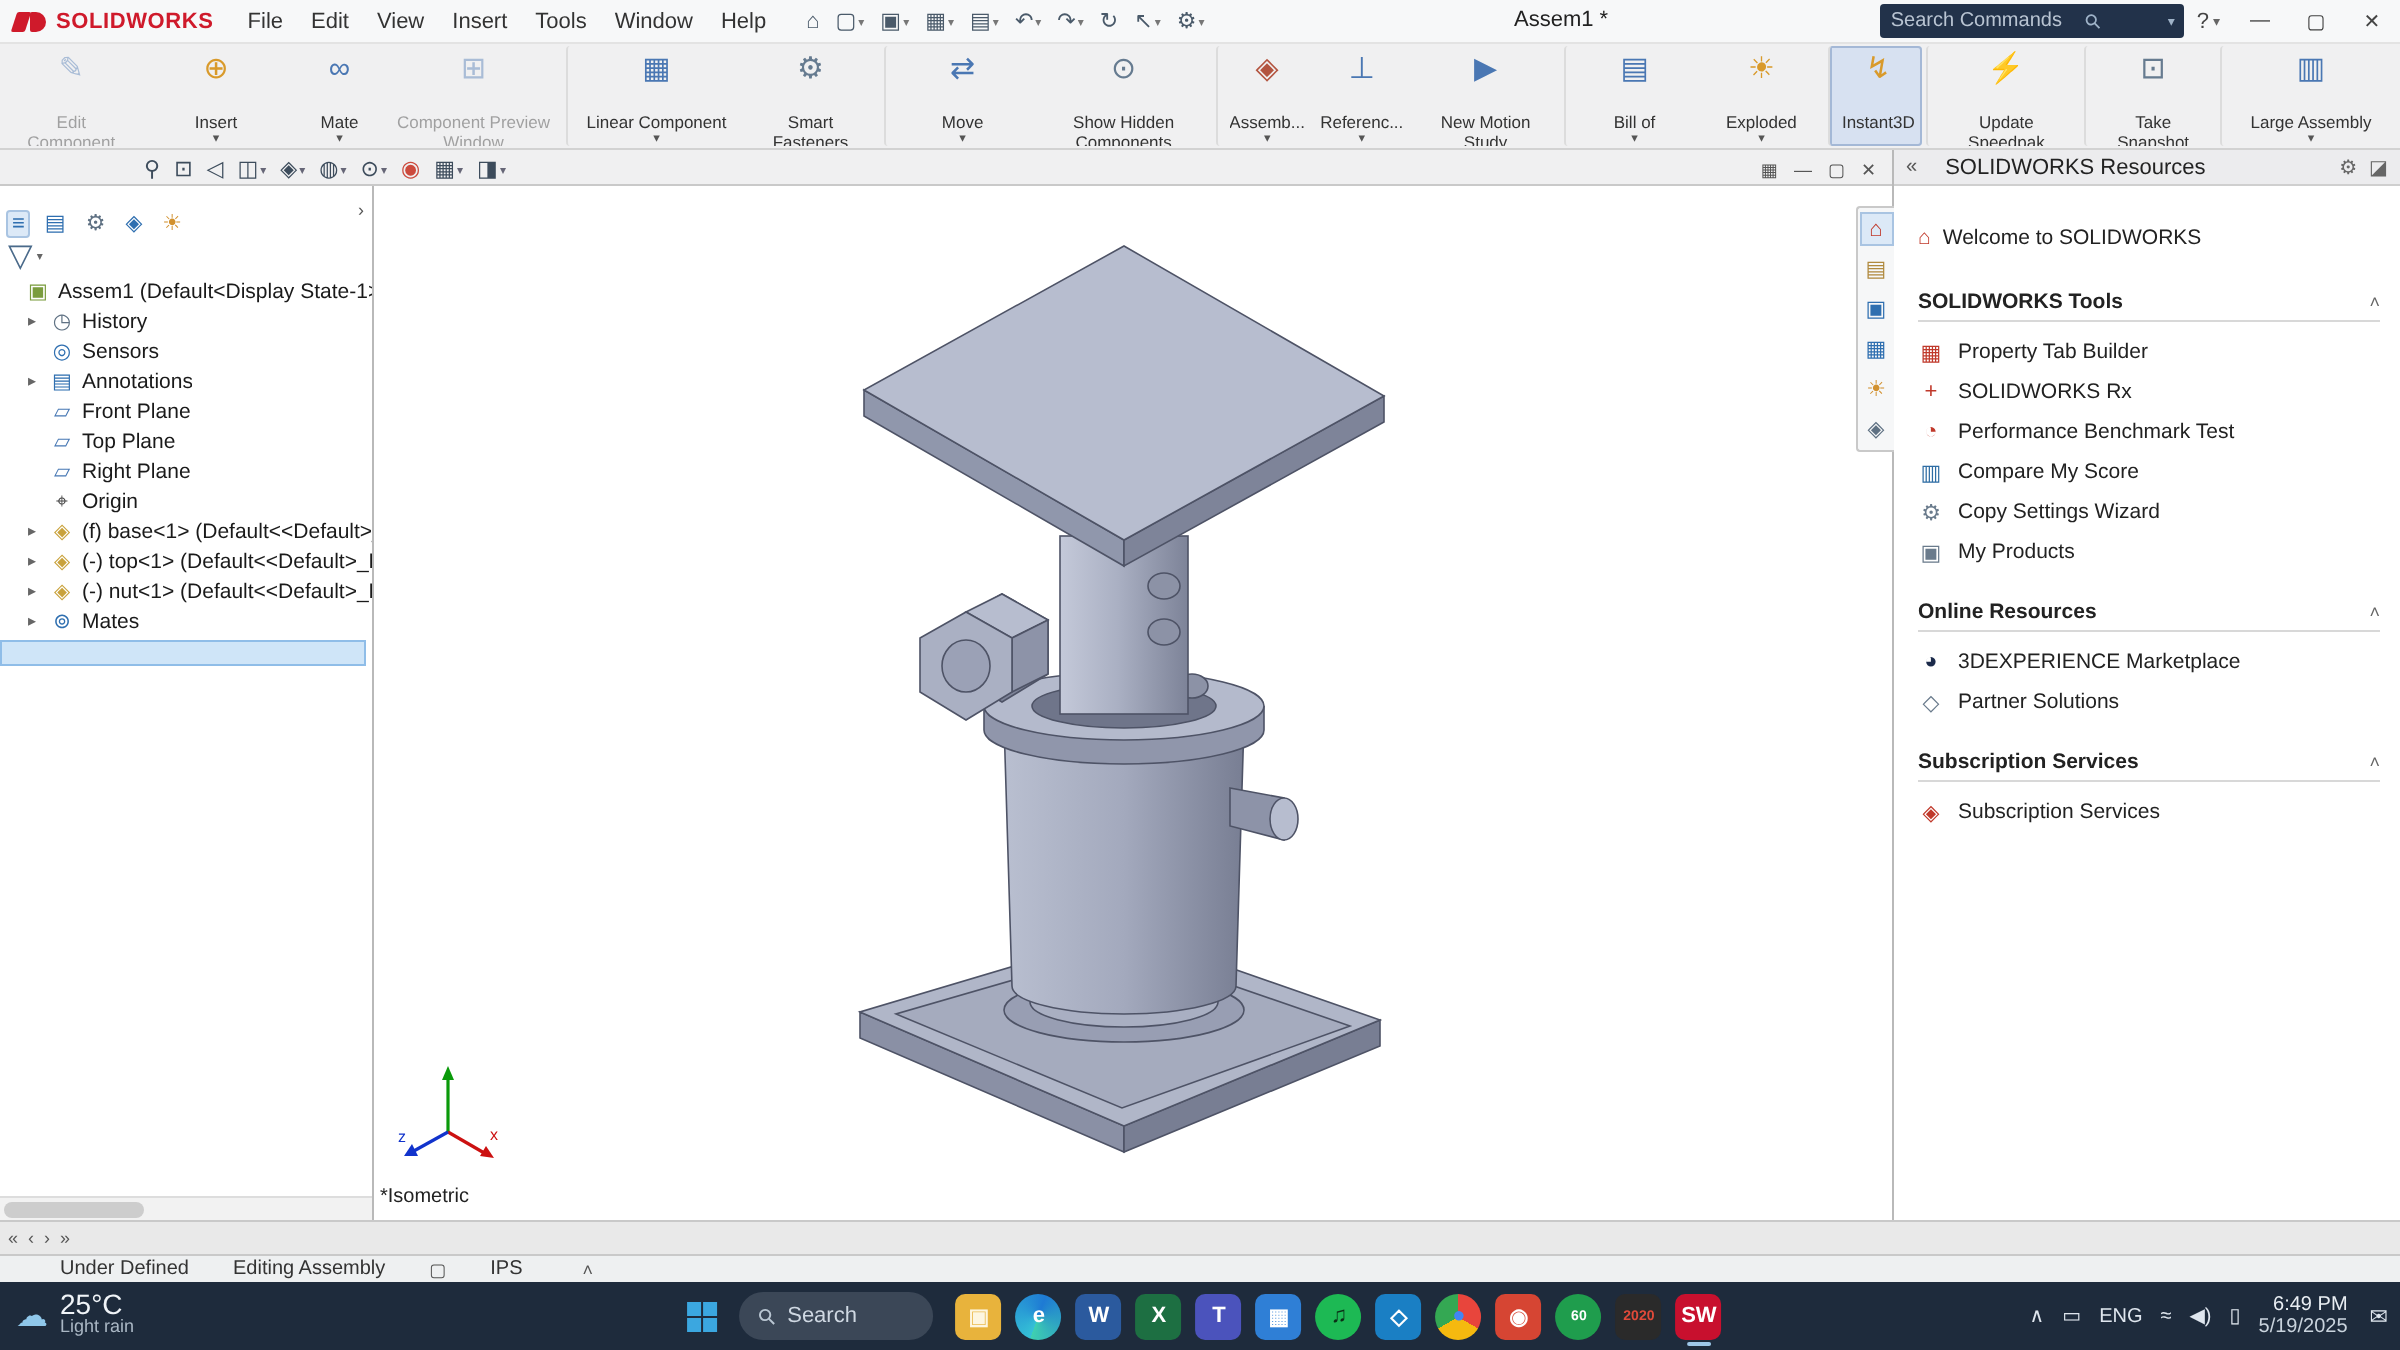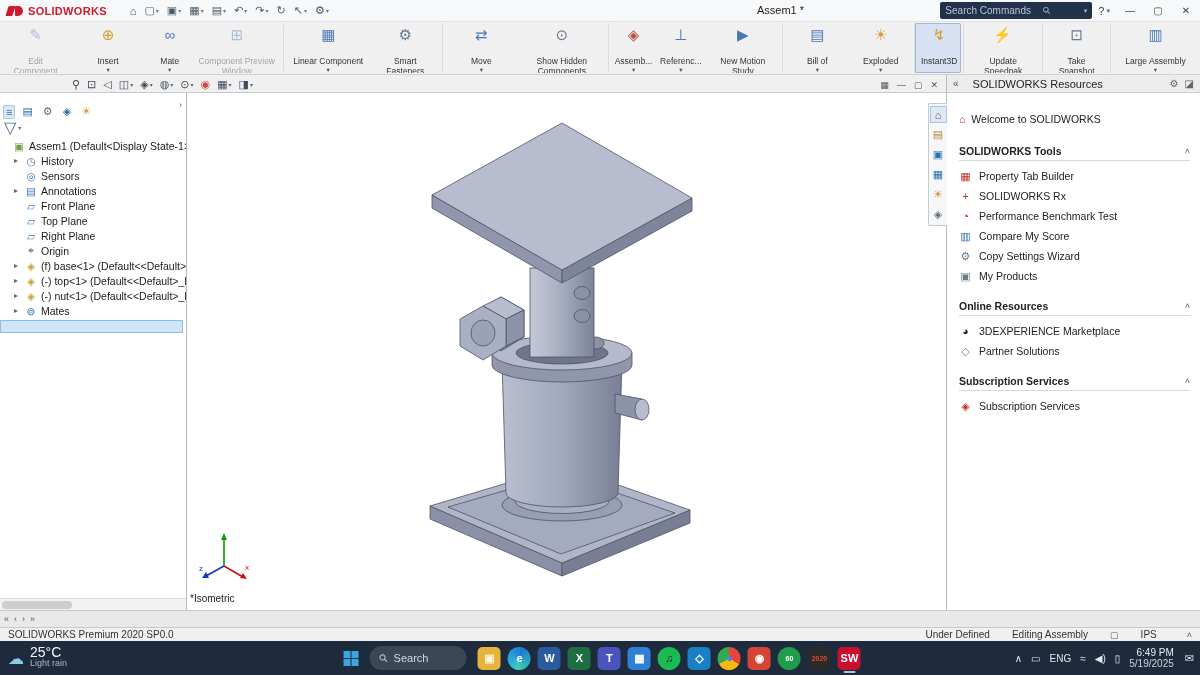--- a/index.html
+++ b/index.html
@@ -151,20 +151,30 @@
   .tb-notif{font-size:11px;color:#dfe6ee;margin-left:2px}
 </style>
 </head>
 <body>
 
 <div id="app">
 
   <header class="titlebar">
     <span class="dsmark"></span>
     <span class="brand">SOLIDWORKS</span>
+    <nav class="menus">
+
+    <span class="menu">File</span>
+        <span class="menu">Edit</span>
+        <span class="menu">View</span>
+        <span class="menu">Insert</span>
+        <span class="menu">Tools</span>
+        <span class="menu">Window</span>
+        <span class="menu">Help</span>
+      </nav>
     <div class="qat">
 
         <span class="qat-btn">
           <span>⌂</span>
 
         </span>
 
         <span class="qat-btn">
           <span>▢</span>
           <span class="caret">▾</span>
@@ -658,21 +668,20 @@
     <div class="tab-scrolls">
 
     <span>«</span>
         <span>‹</span>
         <span>›</span>
         <span>»</span>
       </div>
   </div>
 
   <div class="statusbar">
-    <span class="sb-left">SOLIDWORKS Premium 2020 SP0.0</span>
     <span class="sb-it">Under Defined</span>
     <span class="sb-it">Editing Assembly</span>
     <span class="sb-glyph">▢</span>
     <span class="sb-it">IPS</span>
     <span class="sb-caret">˄</span>
   </div>
 
   <div class="taskbar">
     <div class="tb-weather">
       <span class="wicon">☁</span>

